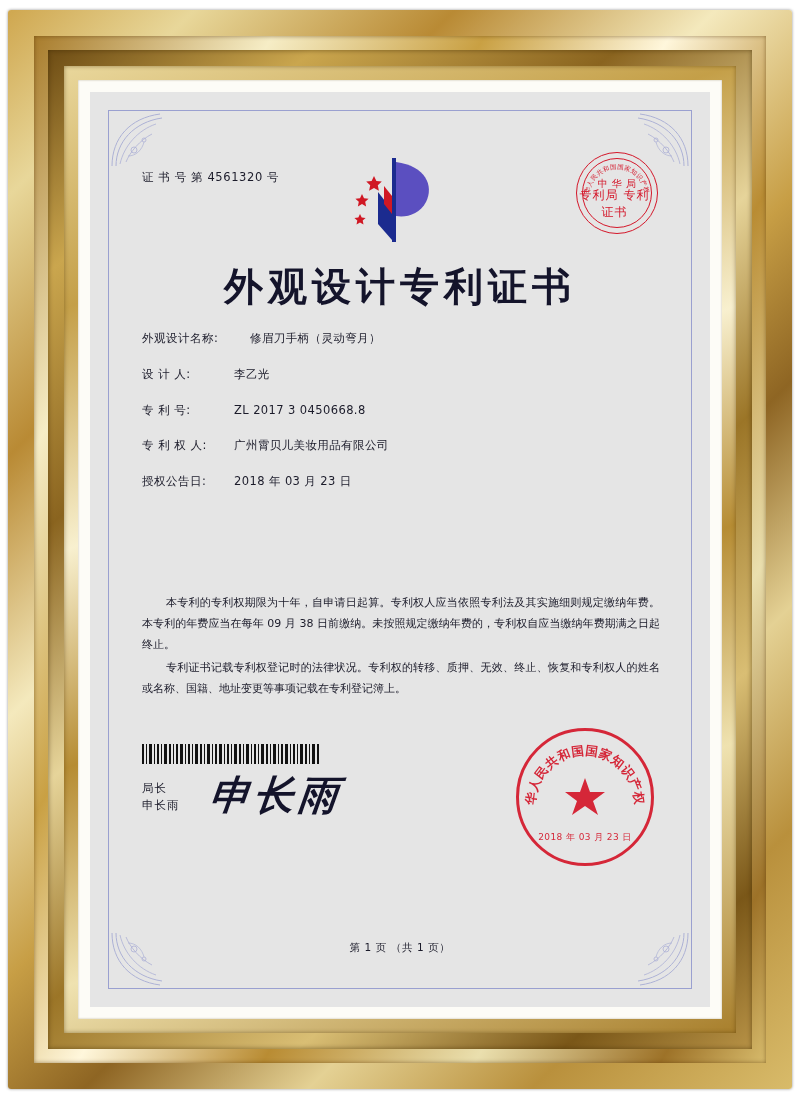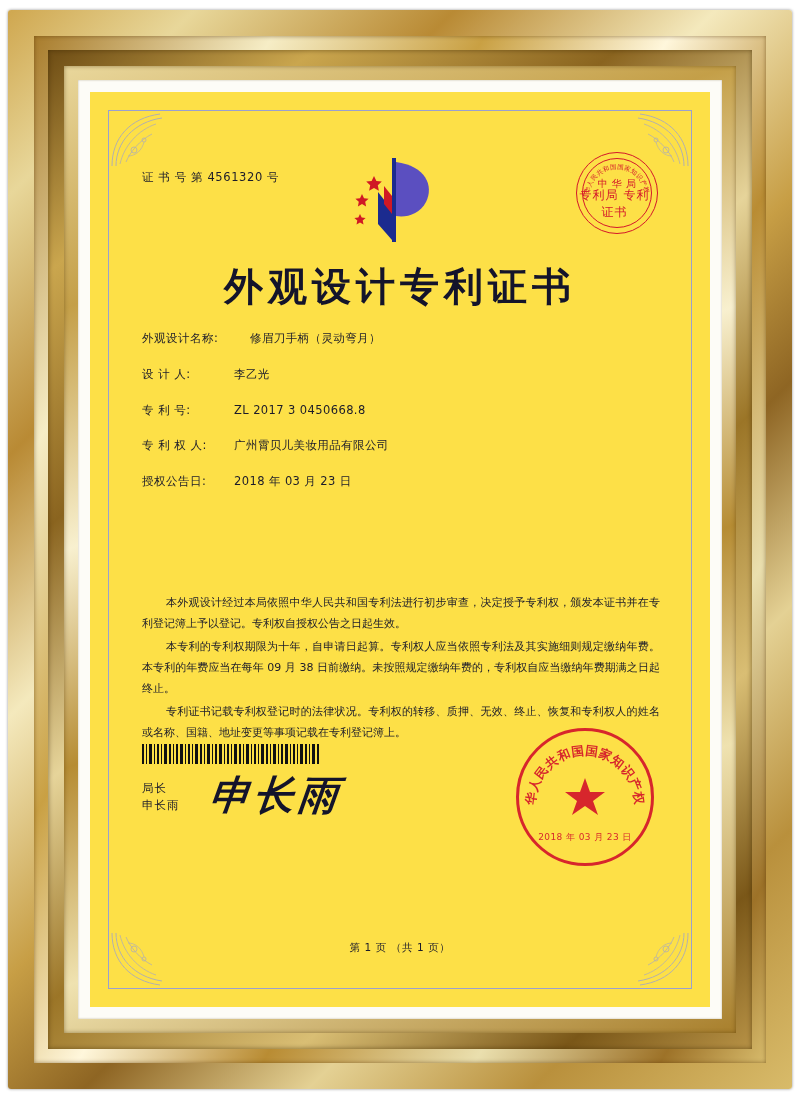--- a/index.html
+++ b/index.html
@@ -58,21 +58,21 @@
     width: 644px; height: 939px;
     background: #fdfcf7;
     box-shadow: inset 0 0 2px rgba(120,100,60,0.5);
   }
 
   
   .paper {
     position: absolute;
     left: 12px; top: 12px;
     width: 620px; height: 915px;
-    background: #fde047;
+    background: #e5e5e5;
     overflow: hidden;
   }
   .paper-border {
     position: absolute;
     left: 18px; top: 18px;
     right: 18px; bottom: 18px;
     border: 1.2px solid #9aa0d0;
   }
   .corner {
     position: absolute;
@@ -348,21 +348,20 @@
                 <span class="field-label">专 利 权 人:</span>
                 <span class="field-value">广州霄贝儿美妆用品有限公司</span>
               </div>
               <div class="field-row">
                 <span class="field-label">授权公告日:</span>
                 <span class="field-value">2018 年 03 月 23 日</span>
               </div>
             </div>
 
             <div class="body-text">
-              <p>本外观设计经过本局依照中华人民共和国专利法进行初步审查，决定授予专利权，颁发本证书并在专利登记簿上予以登记。专利权自授权公告之日起生效。</p>
               <p>本专利的专利权期限为十年，自申请日起算。专利权人应当依照专利法及其实施细则规定缴纳年费。本专利的年费应当在每年 09 月 38 日前缴纳。未按照规定缴纳年费的，专利权自应当缴纳年费期满之日起终止。</p>
               <p>专利证书记载专利权登记时的法律状况。专利权的转移、质押、无效、终止、恢复和专利权人的姓名或名称、国籍、地址变更等事项记载在专利登记簿上。</p>
             </div>
 
             <div class="barcode">
               <svg viewBox="0 0 180 20" preserveAspectRatio="none">
                 <g fill="#111">
                   <rect x="0" y="0" width="2" height="20"></rect>
                     <rect x="4" y="0" width="1" height="20"></rect>
                   <rect x="7" y="0" width="3" height="20"></rect>

